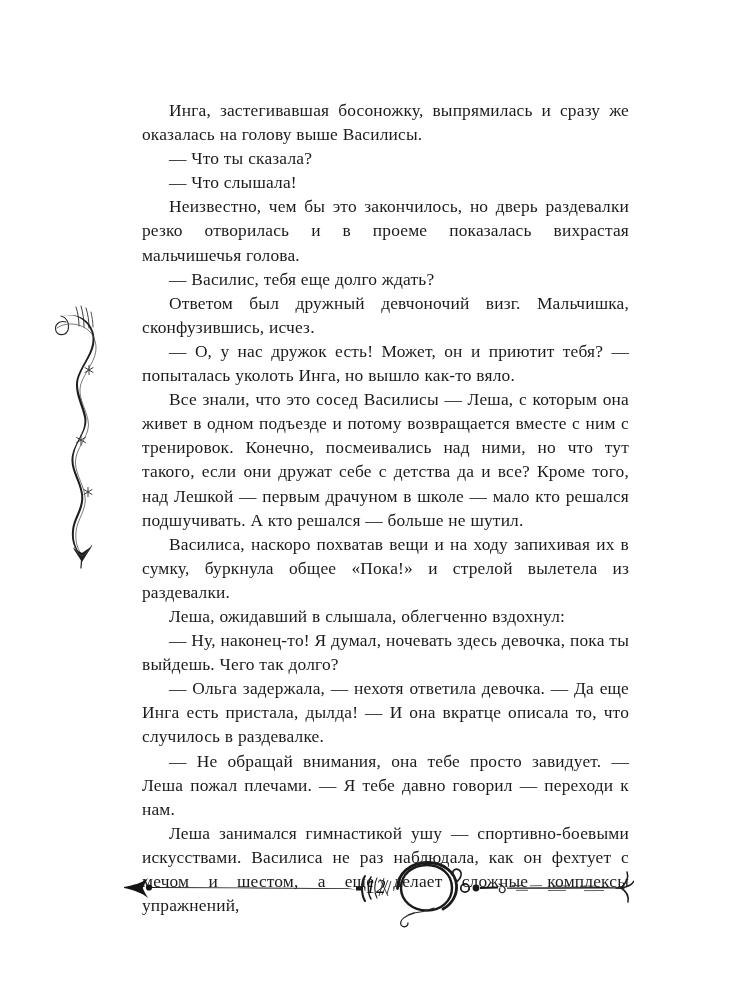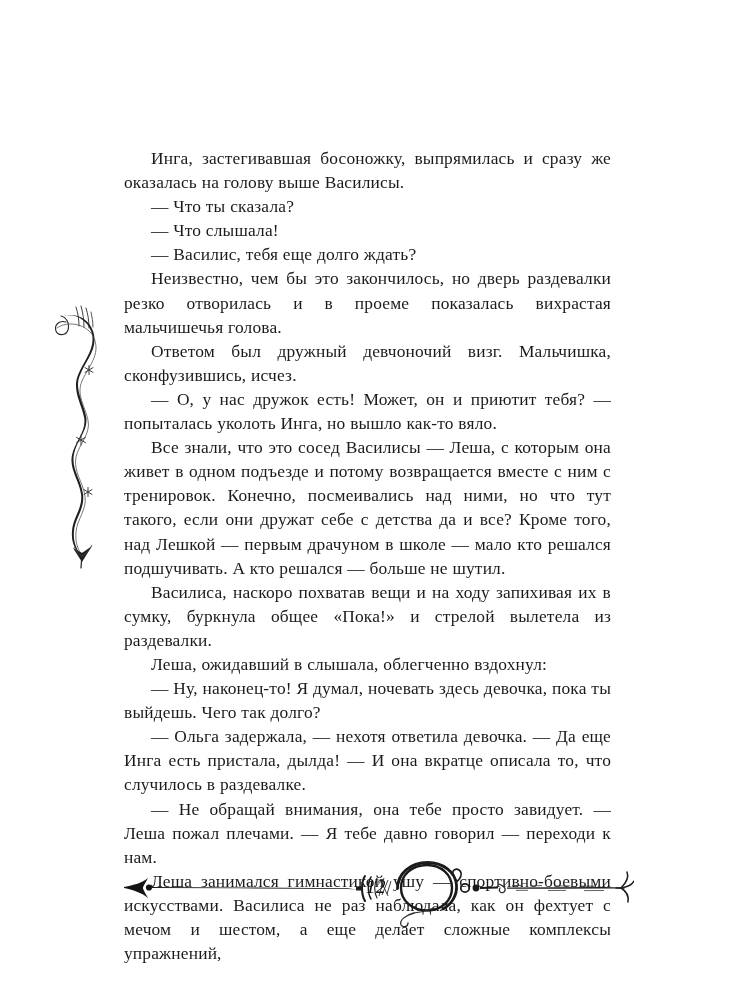--- a/index.html
+++ b/index.html
@@ -28,24 +28,23 @@
     left: 48px;
     top: 300px;
     width: 74px;
     height: 272px;
   }
   #left-ornament svg { display: block; width: 100%; height: 100%; }
 
   
   #text-column {
     position: absolute;
-    left: 124px;
+    left: 142px;
     top: 98px;
     width: 487px;
-    margin-top: 48px;
   }
   .para {
     margin: 0;
     text-indent: 27px;
     text-align: justify;
     font-size: 17.4px;
     line-height: 24.1px;
     letter-spacing: 0.01em;
     word-spacing: 0.01em;
     hyphens: manual;
@@ -141,22 +140,22 @@
           <path d="M0 -4.5 L0 4.5 M-4 -2.4 L4 2.4 M-4 2.4 L4 -2.4"></path>
         </g>
       </g>
     </svg>
   </div>
 
   <div id="text-column">
     <p class="para">Инга, застегивавшая босоножку, выпрямилась и сразу же оказалась на голову выше Василисы.</p>
     <p class="para">— Что ты сказала?</p>
     <p class="para">— Что слышала!</p>
+    <p class="para">Неизвестно, чем бы это закончилось, но дверь раздевалки резко отворилась и в проеме показалась вихрастая мальчишечья голова.</p>
     <p class="para">— Василис, тебя еще долго ждать?</p>
-    <p class="para">Неизвестно, чем бы это закончилось, но дверь раздевалки резко отворилась и в проеме показалась вихрастая мальчишечья голова.</p>
     <p class="para">Ответом был дружный девчоночий визг. Мальчишка, сконфузившись, исчез.</p>
     <p class="para">— О, у нас дружок есть! Может, он и приютит тебя? — попыталась уколоть Инга, но вышло как-то вяло.</p>
     <p class="para">Все знали, что это сосед Василисы — Леша, с которым она живет в одном подъезде и потому возвращается вместе с ним с тренировок. Конечно, посмеивались над ними, но что тут такого, если они дружат себе с детства да и все? Кроме того, над Лешкой — первым драчуном в школе — мало кто решался подшучивать. А кто решался — больше не шутил.</p>
     <p class="para">Василиса, наскоро похватав вещи и на ходу запихивая их в сумку, буркнула общее «Пока!» и стрелой вылетела из раздевалки.</p>
     <p class="para">Леша, ожидавший в слышала, облегченно вздохнул:</p>
     <p class="para">— Ну, наконец-то! Я думал, ночевать здесь девочка, пока ты выйдешь. Чего так долго?</p>
     <p class="para">— Ольга задержала, — нехотя ответила девочка. — Да еще Инга есть пристала, дылда! — И она вкратце описала то, что случилось в раздевалке.</p>
     <p class="para">— Не обращай внимания, она тебе просто завидует. — Леша пожал плечами. — Я тебе давно говорил — переходи к нам.</p>
     <p class="para">Леша занимался гимнастикой ушу — спортивно-боевыми искусствами. Василиса не раз наблюдала, как он фехтует с мечом и шестом, а еще делает сложные комплексы упражнений,</p>
   </div>

